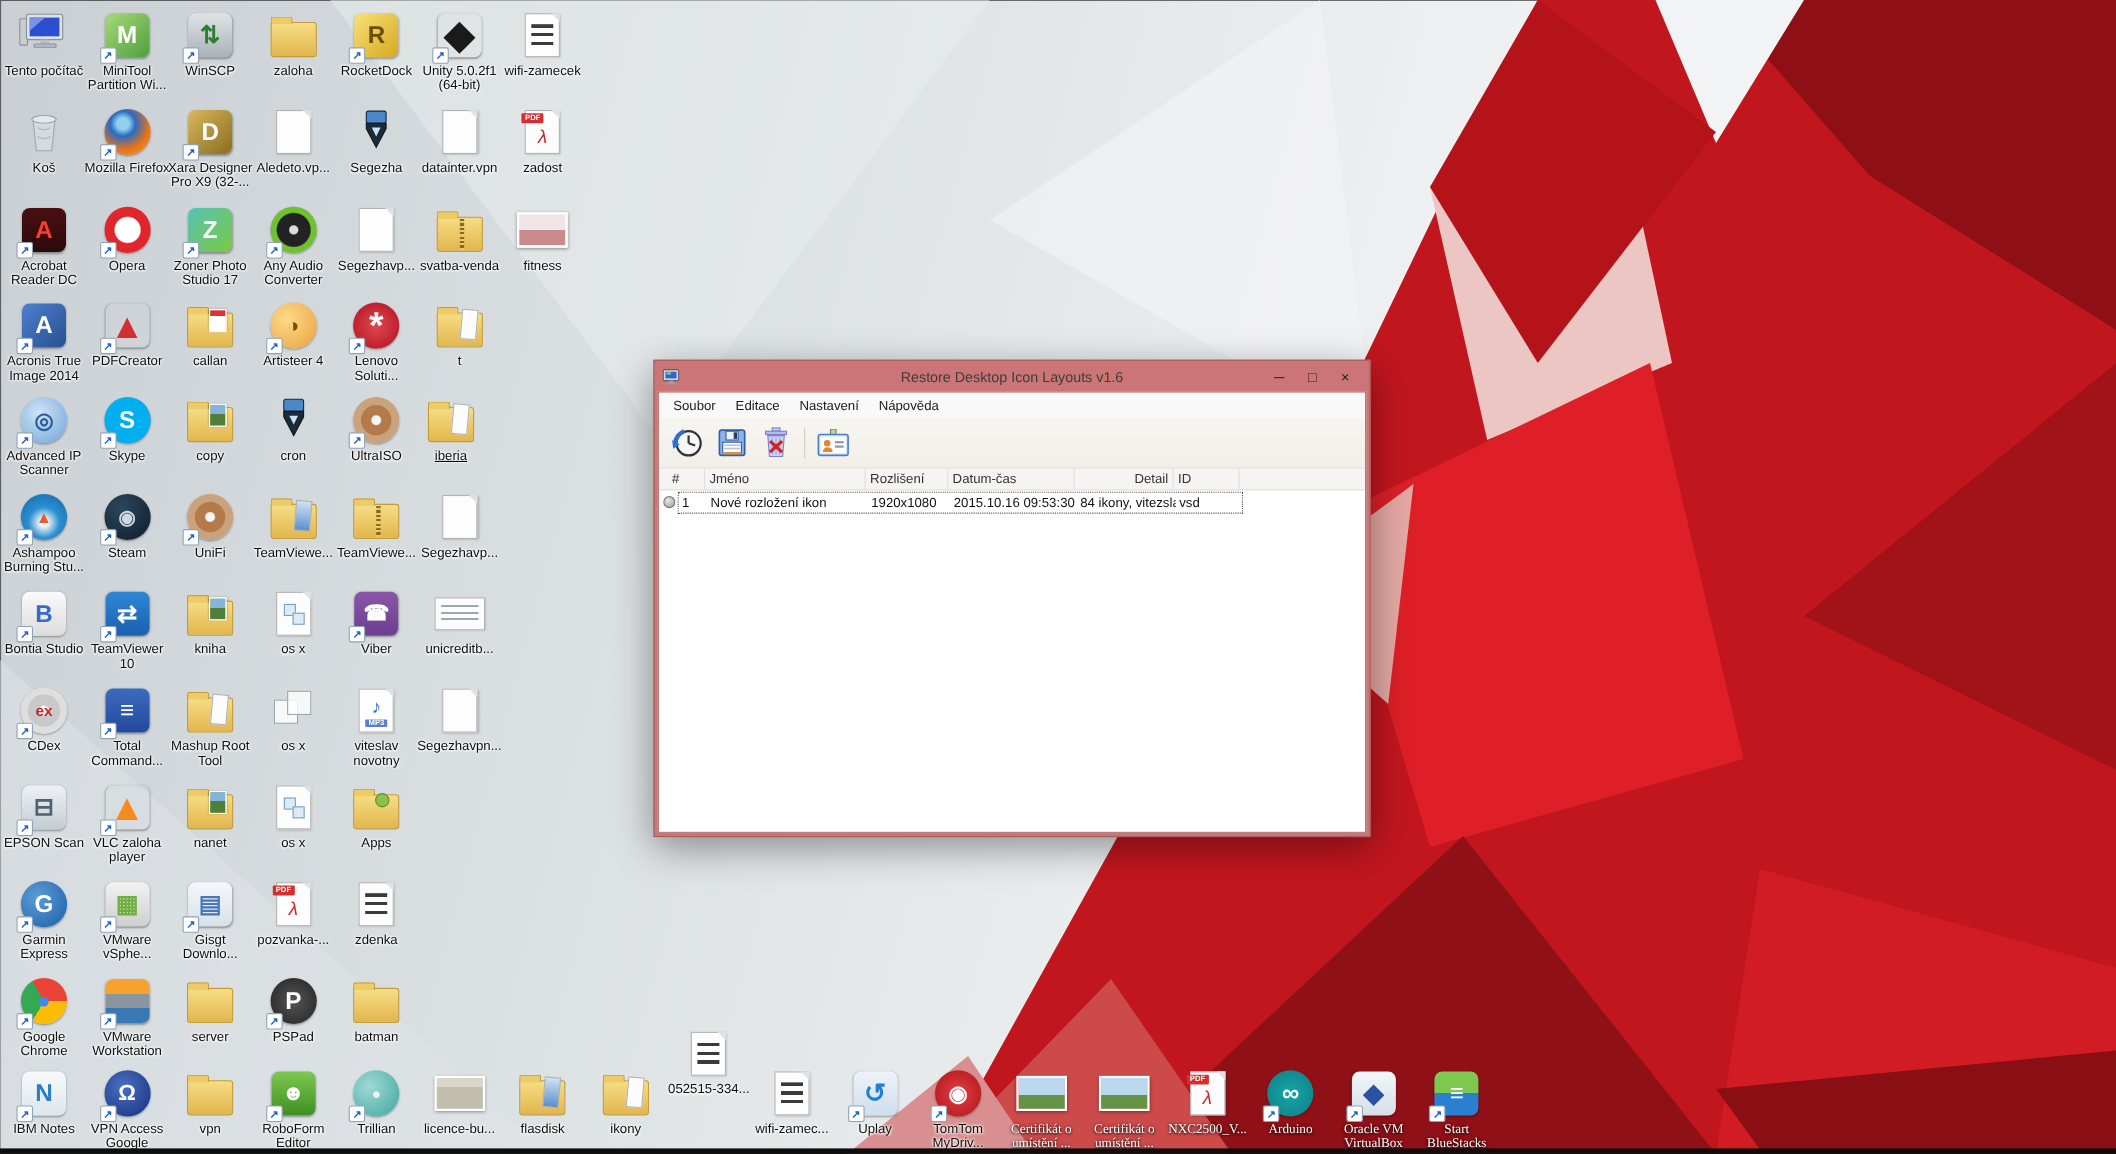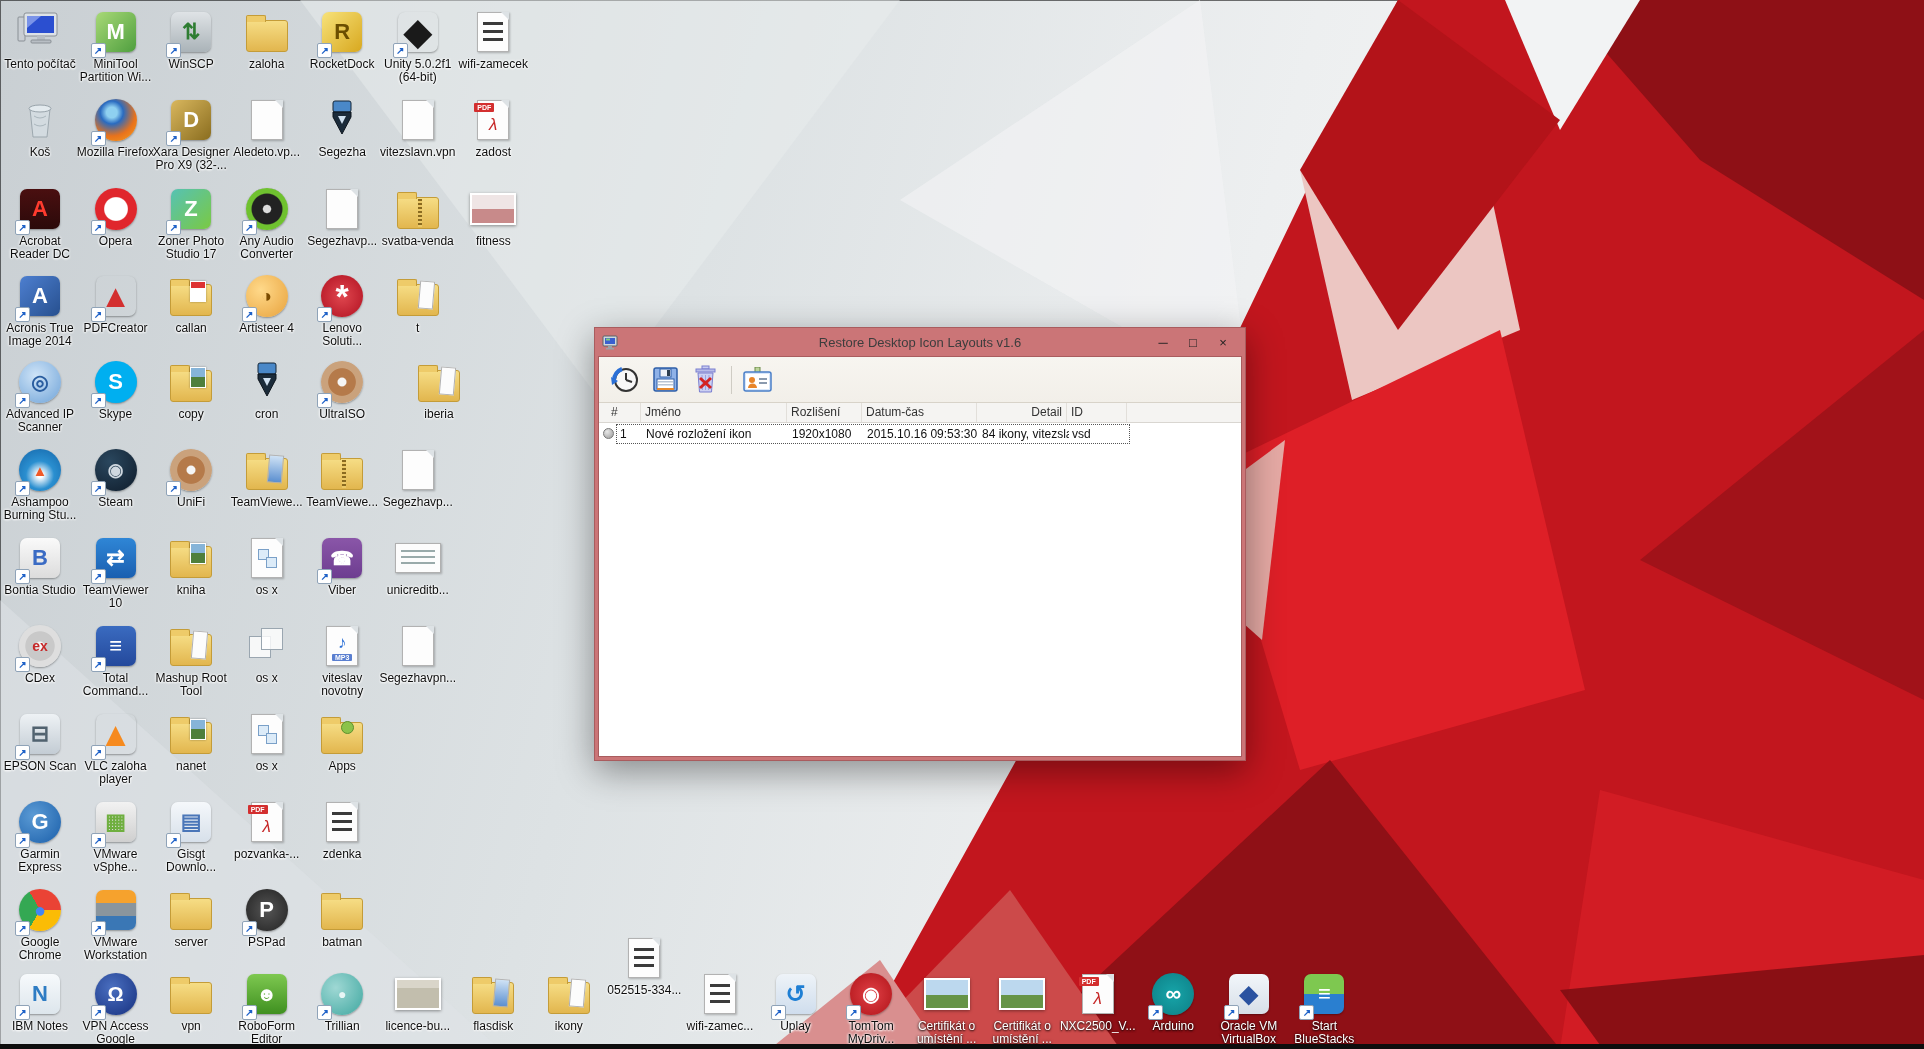--- a/index.html
+++ b/index.html
@@ -7,21 +7,21 @@
   .screen{position:relative;width:1924px;height:1049px;overflow:hidden;
     font-family:"Liberation Sans",sans-serif;
     background:linear-gradient(105deg,#c9cfd3 0%,#dde2e4 35%,#edeff0 60%,#f5f6f6 78%,#eef0f1 100%);
     box-shadow:inset 0 0 0 1px rgba(0,0,0,.55);}
   .wallpaper{position:absolute;inset:0;z-index:0;}
   
   .dicon{position:absolute;width:78px;text-align:center;z-index:2;cursor:default;}
   .ibox{width:48px;height:48px;margin:0 auto;position:relative;display:flex;align-items:center;justify-content:center;}
   .lbl{margin-top:2px;font-size:12px;line-height:1.12;color:#0d0d0d;max-height:29px;overflow:hidden;
        text-shadow:0 0 3px #fff,0 0 3px #fff,0 1px 2px rgba(255,255,255,.9);}
-  .lbl.lw{color:#fff;text-shadow:0 1px 2px rgba(0,0,0,.85),0 0 3px rgba(0,0,0,.6);}
+  .lbl.lw{color:#fff;text-shadow:0 1px 2px rgba(0,0,0,.85),0 0 3px rgba(0,0,0,.6);font-family:Liberation Serif, serif;}
   .tile{width:40px;height:40px;border-radius:7px;display:flex;align-items:center;justify-content:center;
         font-weight:bold;font-size:22px;box-shadow:0 1px 2px rgba(0,0,0,.35);}
   .circ{width:42px;height:42px;border-radius:50%;display:flex;align-items:center;justify-content:center;
         font-weight:bold;font-size:22px;box-shadow:0 1px 2px rgba(0,0,0,.35);}
   .sarr{position:absolute;left:-1px;bottom:-2px;width:15px;height:15px;background:#fff;border:1px solid #8fa3b8;
         border-radius:2px;font-size:10px;font-weight:bold;color:#1f62c8;display:flex;align-items:center;justify-content:center;}
   .fld{width:42px;height:32px;background:linear-gradient(#f6dd85,#e2b64e);border:1px solid #c49c38;
        border-radius:2px 3px 3px 3px;position:relative;margin-top:8px;}
   .fld:before{content:'';position:absolute;top:-6px;left:-1px;width:18px;height:6px;background:#eecb69;
        border:1px solid #c49c38;border-bottom:none;border-radius:2px 2px 0 0;}
@@ -208,21 +208,21 @@
  <path d="M15 16 h18 v5 l-9 17 l-9 -17 z" fill="#1b2b3a" stroke="#0d141c"></path>
  <polygon points="20,20 24,28 28,20" fill="#cfe0f0"></polygon>
           </svg>
         </div>
         <div class="lbl">Segezha</div>
       </div>
       <div class="dicon" style="left: 378.75px; top: 96px;">
         <div class="ibox">
           <div class="pg"></div>
         </div>
-        <div class="lbl">vitezslavn.vpn</div>
+        <div class="lbl">datainter.vpn</div>
       </div>
       <div class="dicon" style="left: 454.3px; top: 96px;">
         <div class="ibox">
           <div class="pg">
             <i class="pdftag">PDF</i>
             <i class="pdfsq">λ</i>
           </div>
         </div>
         <div class="lbl">zadost</div>
       </div>
@@ -350,21 +350,21 @@
         </div>
         <div class="lbl">cron</div>
       </div>
       <div class="dicon" style="left: 303.2px; top: 358px;">
         <div class="ibox">
           <div class="circ" style="background:radial-gradient(circle,#f5f5f5 13%,#b57a4a 17%,#b57a4a 45%,#caa27c 48%,#caa27c 70%,#e8e8e8 73%)"></div>
           <span class="sarr">↗</span>
         </div>
         <div class="lbl">UltraISO</div>
       </div>
-      <div class="dicon" style="left: 400px; top: 358px;">
+      <div class="dicon" style="left: 371px; top: 358px; text-decoration: underline;">
         <div class="ibox">
           <div class="fld">
             <i class="fsheet"></i>
           </div>
         </div>
         <div class="lbl">iberia</div>
       </div>
       <div class="dicon" style="left: 1px; top: 446px;">
         <div class="ibox">
           <div class="circ" style="background:radial-gradient(circle at 50% 62%,#fff 8%,#2a8fd0 42%,#1565a8);color:#f05a28;font-size:15px">▲</div>
@@ -752,20 +752,26 @@
         </svg>
       </span>
       <span class="wtitle">Restore Desktop Icon Layouts v1.6</span>
       <span class="wbtns">
         <span class="wbtn">─</span>
         <span class="wbtn">□</span>
         <span class="wbtn">×</span>
       </span>
     </div>
     <div class="winner">
+      <div class="menubar" id="menubar">
+          <span class="mi">Soubor</span>
+          <span class="mi">Editace</span>
+          <span class="mi">Nastavení</span>
+          <span class="mi">Nápověda</span>
+        </div>
       <div class="toolbar">
         <span class="tb">
           <svg width="32" height="32" viewBox="0 0 32 32">
             <circle cx="17" cy="16" r="11" fill="#f7f7f7" stroke="#333" stroke-width="2"></circle>
             <path d="M5 16 A 12 12 0 0 1 13 5" fill="none" stroke="#2a6fd6" stroke-width="4"></path>
             <polygon points="3,21 9,17 2,13" fill="#2a6fd6"></polygon>
             <line x1="17" y1="16" x2="17" y2="9" stroke="#333" stroke-width="2"></line>
             <line x1="17" y1="16" x2="23" y2="18" stroke="#333" stroke-width="2"></line>
           </svg>
         </span>

